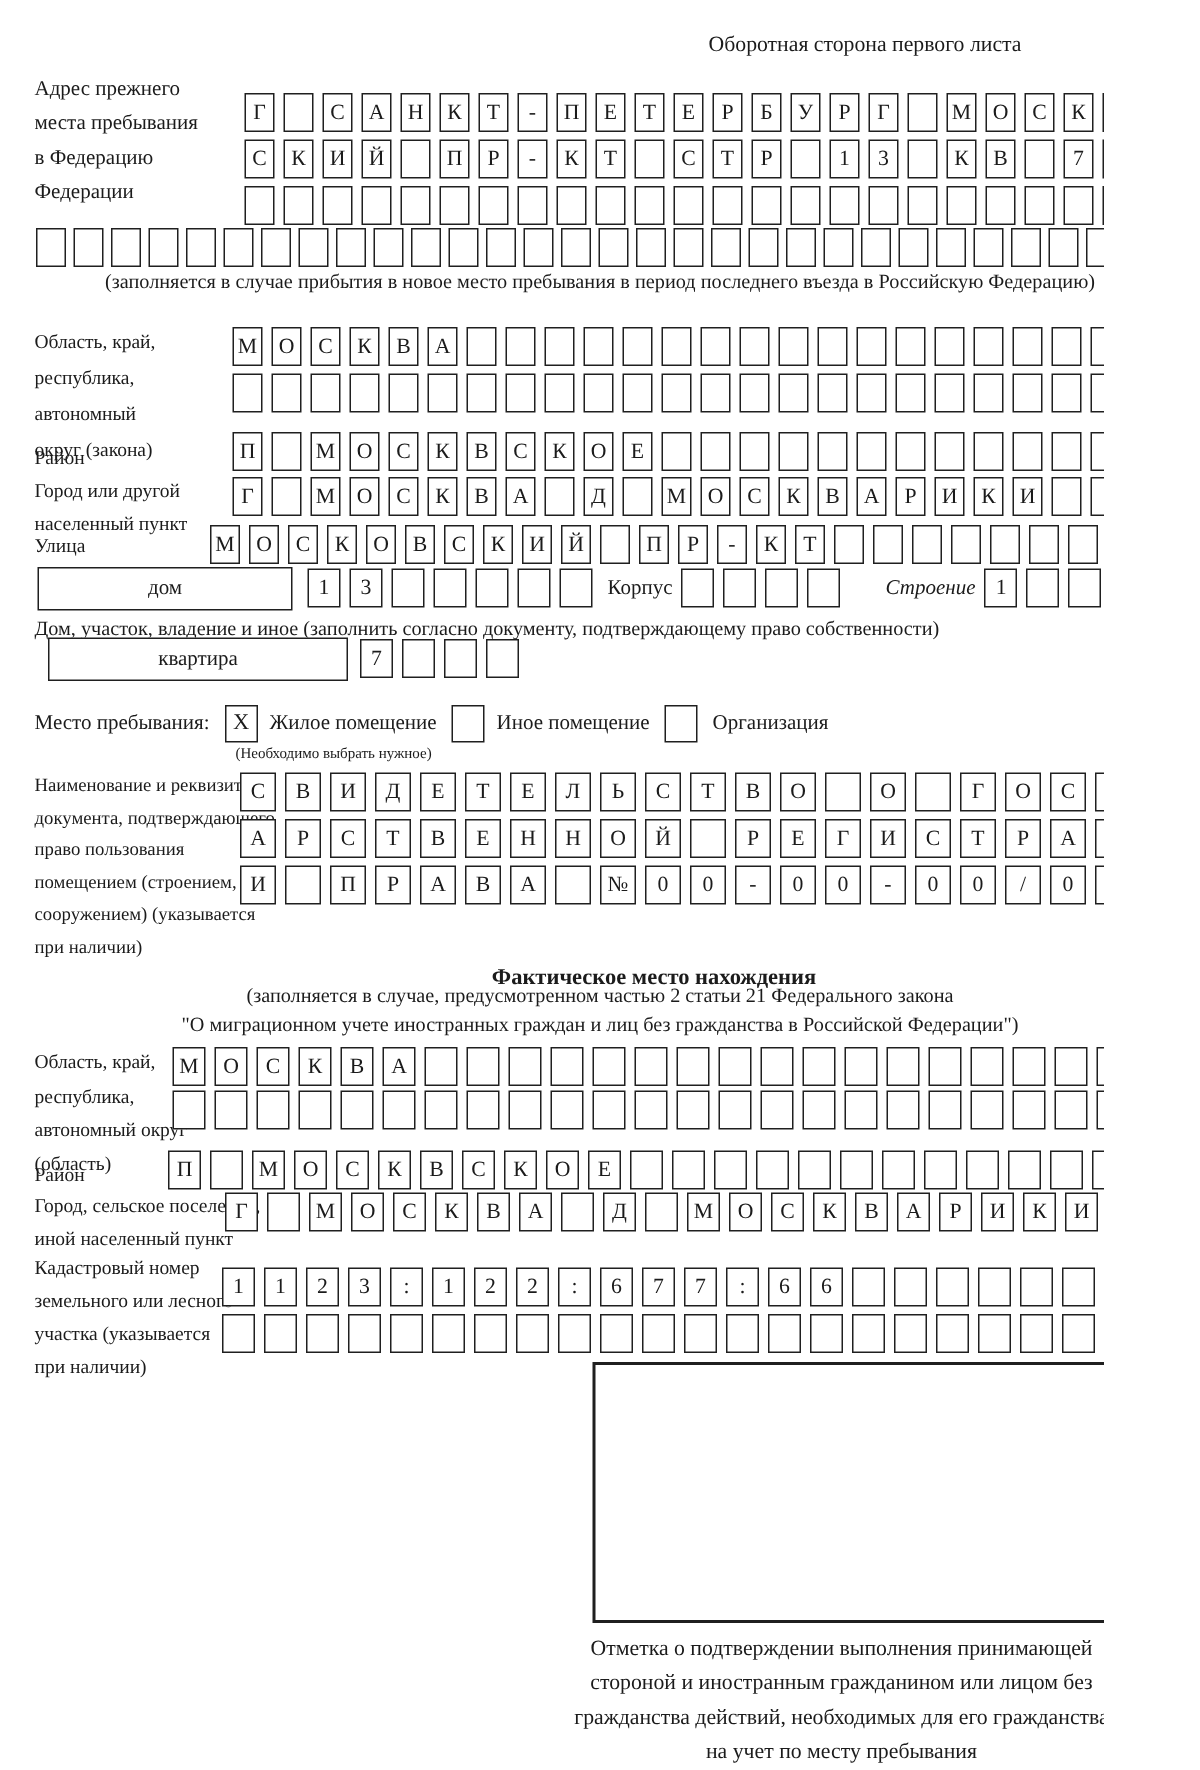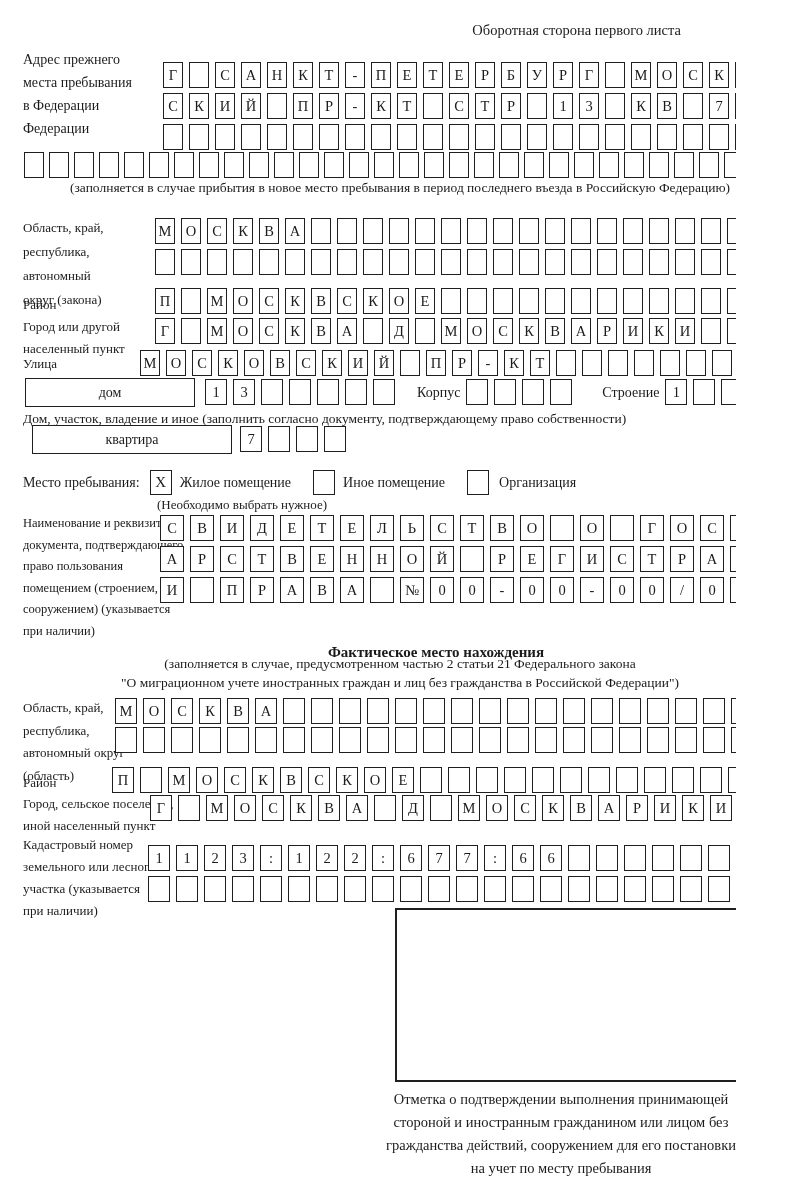--- a/index.html
+++ b/index.html
@@ -52,52 +52,52 @@
   .pos-rayon-r{left:155px;top:288px;}
   .pos-city-lbl{left:23px;top:316px;line-height:22px;}
   .pos-city-r{left:155px;top:318px;}
   .pos-street-lbl{left:23px;top:352px;}
   .pos-street-r{left:140px;top:350px;}
   .pos-house-row{left:25px;top:378px;display:flex;align-items:center;}
   .pos-house-cap{left:23px;top:411px;}
   .pos-apt-row{left:32px;top:425px;display:flex;align-items:center;}
   .pos-apt-cap{left:23px;top:457px;}
   .pos-stay-row{left:23px;top:470px;display:flex;align-items:center;}
-  .pos-stay-note{left:157px;top:497px;font-size:13px;}
+  .pos-stay-note{left:157px;top:497px;font-size:10px;}
   .pos-doc-lbl{left:23px;top:513px;line-height:21.5px;}
   .pos-doc-r1{left:160px;top:515px;}
   .pos-doc-r2{left:160px;top:546px;}
   .pos-doc-r3{left:160px;top:577px;}
   .pos-fact-title{top:644px;padding-left:36px;}
   .pos-fact-cap1{top:656px;font-size:13.5px;font-family:Liberation Serif, serif;}
   .pos-fact-cap2{top:675px;font-size:13.5px;}
   .pos-reg2-lbl{left:23px;top:697px;line-height:22.5px;}
   .pos-reg2-r1{left:115px;top:698px;}
   .pos-reg2-r2{left:115px;top:727px;}
   .pos-rayon2-lbl{left:23px;top:771px;}
   .pos-rayon2-r{left:112px;top:767px;}
   .pos-city2-lbl{left:23px;top:793px;line-height:22px;}
   .pos-city2-r{left:150px;top:795px;}
   .pos-cad-lbl{left:23px;top:834px;line-height:22px;}
   .pos-cad-r1{left:148px;top:845px;}
   .pos-cad-r2{left:148px;top:876px;}
   .ml8{margin-left:8px;} .ml6{margin-left:6px;} .ml10{margin-left:10px;}
-  .ml26{margin-left:22px;} .ml30{margin-left:30px;}
+  .ml26{margin-left:10px;} .ml30{margin-left:30px;font-style:italic;}
 </style>
 </head>
 <body>
 
 <div class="page">
 
   <div class="abs hdr-note">Оборотная сторона первого листа</div>
 
   <div class="abs lbl lbl-lg pos-prev-lbl">
     <div>Адрес прежнего</div>
     <div>места пребывания</div>
-    <div>в Федерации</div>
+    <div>в Федерацию</div>
     <div>Федерации</div>
   </div>
   <div class="abs boxrow pos-prev-r1">
       <span class="box">Г</span>
       <span class="box"></span>
       <span class="box">С</span>
       <span class="box">А</span>
       <span class="box">Н</span>
       <span class="box">К</span>
       <span class="box">Т</span>
@@ -651,17 +651,17 @@
       <span class="box"></span>
       <span class="box"></span>
       <span class="box"></span>
       <span class="box"></span>
     </div>
 
   <div class="abs stamp-box"></div>
   <div class="abs stamp-note">
     <div>Отметка о подтверждении выполнения принимающей</div>
     <div>стороной и иностранным гражданином или лицом без</div>
-    <div>гражданства действий, сооружением для его постановки</div>
+    <div>гражданства действий, необходимых для его гражданства</div>
     <div>на учет по месту пребывания</div>
   </div>
 
 </div>
 
 </body></html>

